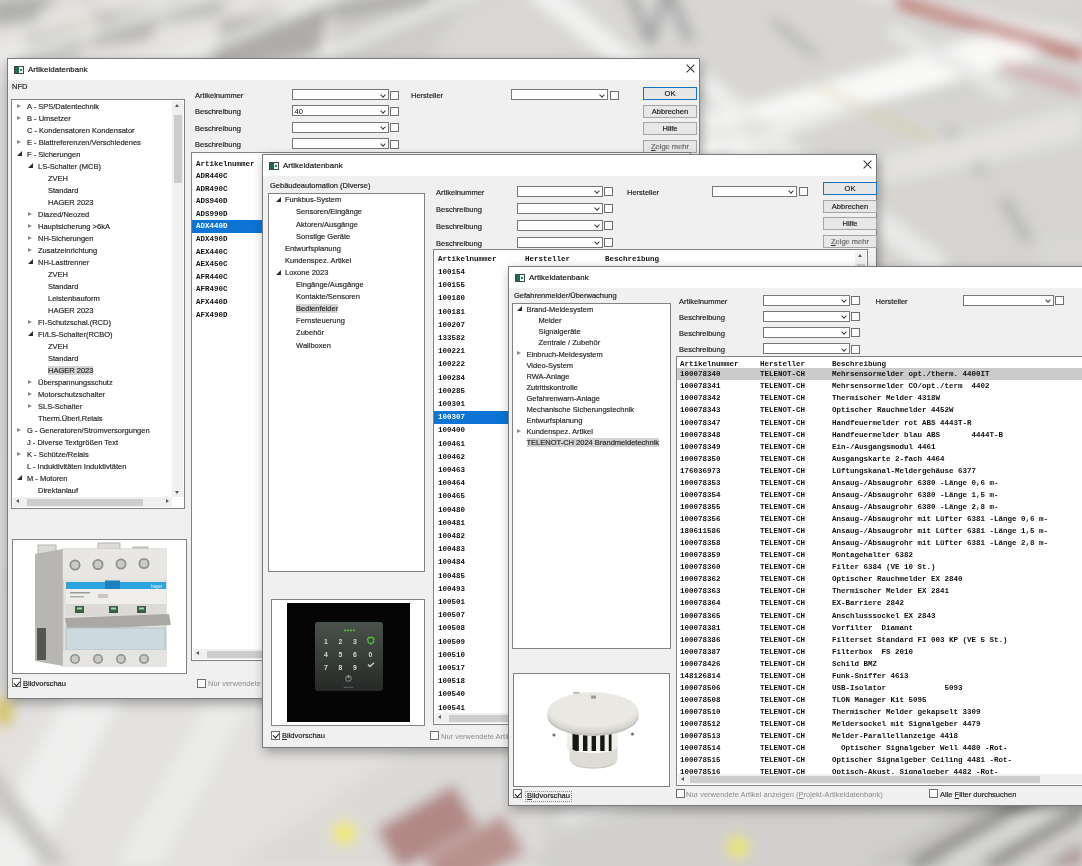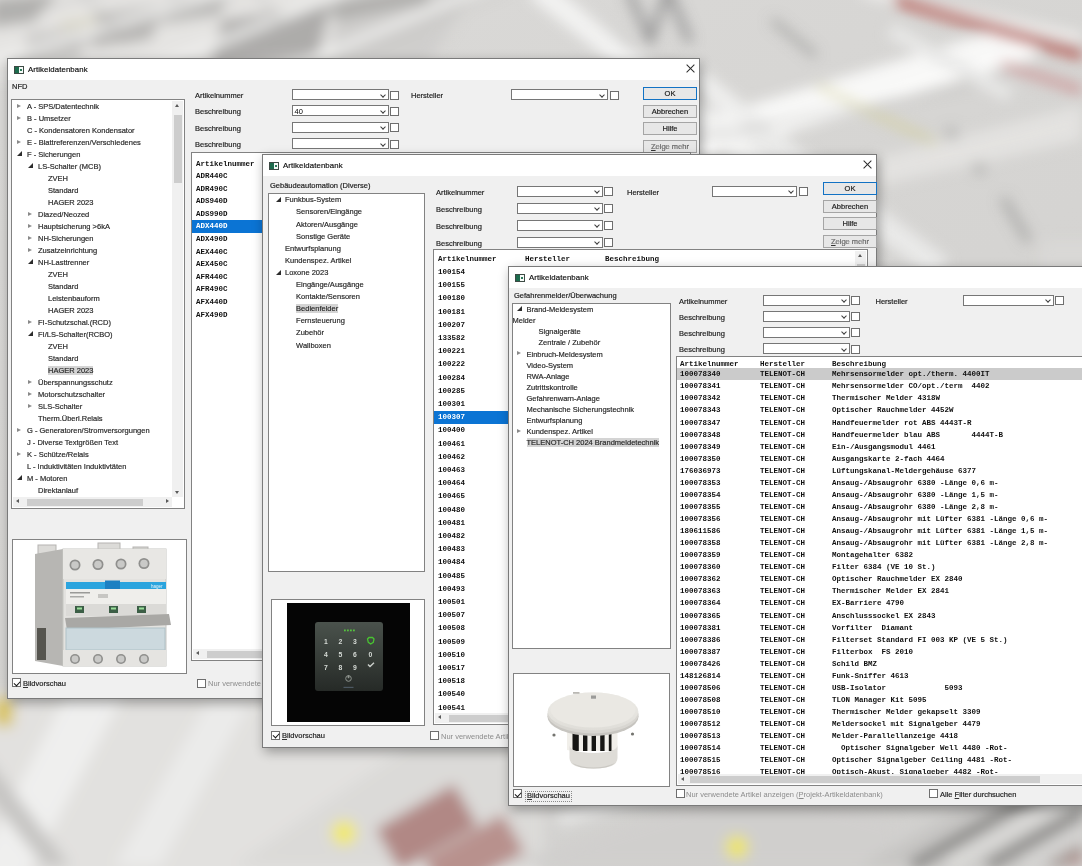--- a/index.html
+++ b/index.html
@@ -409,21 +409,21 @@
     <div class="glbl" style="left:178px;top:577.5px">Nur verwendete Artikel anzeigen (<span class="u">P</span>rojekt-Artikeldatenbank)</div>
   </div>
 <div class="win" style="left:508px;top:266px;width:648px;height:540px">
     <div class="tb">
       <span class="ic"></span>
       <span class="ti">Artikeldatenbank</span>
     </div>
     <div class="lbl" style="left:5px;top:25px">Gefahrenmelder/Überwachung</div>
     <div class="box" style="left:2.5px;top:36px;width:159.5px;height:346px;overflow:hidden">
       <div class="tr" style="position:absolute;left:0;right:0;top:0.15px;height:11.1px;line-height:11.1px"><i class="a_e" style="left:4px;top:2.35px"></i><span style="margin-left:14px">Brand-Meldesystem</span></div>
-      <div class="tr" style="position:absolute;left:0;right:0;top:11.25px;height:11.1px;line-height:11.1px"><span style="">Melder</span></div>
+      <div class="tr" style="position:absolute;left:0;right:0;top:11.25px;height:11.1px;line-height:11.1px"><span style="margin-left:26px">Melder</span></div>
       <div class="tr" style="position:absolute;left:0;right:0;top:22.35px;height:11.1px;line-height:11.1px"><span style="margin-left:26px">Signalgeräte</span></div>
       <div class="tr" style="position:absolute;left:0;right:0;top:33.45px;height:11.1px;line-height:11.1px"><span style="margin-left:26px">Zentrale / Zubehör</span></div>
       <div class="tr" style="position:absolute;left:0;right:0;top:44.55px;height:11.1px;line-height:11.1px"><i class="a_c" style="left:4px;top:2.75px"></i><span style="margin-left:14px">Einbruch-Meldesystem</span></div>
       <div class="tr" style="position:absolute;left:0;right:0;top:55.65px;height:11.1px;line-height:11.1px"><span style="margin-left:14px">Video-System</span></div>
       <div class="tr" style="position:absolute;left:0;right:0;top:66.75px;height:11.1px;line-height:11.1px"><span style="margin-left:14px">RWA-Anlage</span></div>
       <div class="tr" style="position:absolute;left:0;right:0;top:77.85px;height:11.1px;line-height:11.1px"><span style="margin-left:14px">Zutrittskontrolle</span></div>
       <div class="tr" style="position:absolute;left:0;right:0;top:88.95px;height:11.1px;line-height:11.1px"><span style="margin-left:14px">Gefahrenwarn-Anlage</span></div>
       <div class="tr" style="position:absolute;left:0;right:0;top:100.05px;height:11.1px;line-height:11.1px"><span style="margin-left:14px">Mechanische Sicherungstechnik</span></div>
       <div class="tr" style="position:absolute;left:0;right:0;top:111.15px;height:11.1px;line-height:11.1px"><span style="margin-left:14px">Entwurfsplanung</span></div>
       <div class="tr" style="position:absolute;left:0;right:0;top:122.25px;height:11.1px;line-height:11.1px"><i class="a_c" style="left:4px;top:2.75px"></i><span style="margin-left:14px">Kundenspez. Artikel</span></div>
@@ -468,21 +468,21 @@
       <div class="mr" style="top:119.84px;height:12.06px;line-height:12.06px"><span style="left:3px;top:auto">100078353</span><span style="left:83px;top:auto">TELENOT-CH</span><span style="left:155px;top:auto">Ansaug-/Absaugrohr 6380 -Länge 0,6 m-</span></div>
       <div class="mr" style="top:131.90px;height:12.06px;line-height:12.06px"><span style="left:3px;top:auto">100078354</span><span style="left:83px;top:auto">TELENOT-CH</span><span style="left:155px;top:auto">Ansaug-/Absaugrohr 6380 -Länge 1,5 m-</span></div>
       <div class="mr" style="top:143.96px;height:12.06px;line-height:12.06px"><span style="left:3px;top:auto">100078355</span><span style="left:83px;top:auto">TELENOT-CH</span><span style="left:155px;top:auto">Ansaug-/Absaugrohr 6380 -Länge 2,8 m-</span></div>
       <div class="mr" style="top:156.02px;height:12.06px;line-height:12.06px"><span style="left:3px;top:auto">100078356</span><span style="left:83px;top:auto">TELENOT-CH</span><span style="left:155px;top:auto">Ansaug-/Absaugrohr mit Lüfter 6381 -Länge 0,6 m-</span></div>
       <div class="mr" style="top:168.08px;height:12.06px;line-height:12.06px"><span style="left:3px;top:auto">180611586</span><span style="left:83px;top:auto">TELENOT-CH</span><span style="left:155px;top:auto">Ansaug-/Absaugrohr mit Lüfter 6381 -Länge 1,5 m-</span></div>
       <div class="mr" style="top:180.14px;height:12.06px;line-height:12.06px"><span style="left:3px;top:auto">100078358</span><span style="left:83px;top:auto">TELENOT-CH</span><span style="left:155px;top:auto">Ansaug-/Absaugrohr mit Lüfter 6381 -Länge 2,8 m-</span></div>
       <div class="mr" style="top:192.20px;height:12.06px;line-height:12.06px"><span style="left:3px;top:auto">100078359</span><span style="left:83px;top:auto">TELENOT-CH</span><span style="left:155px;top:auto">Montagehalter 6382</span></div>
       <div class="mr" style="top:204.26px;height:12.06px;line-height:12.06px"><span style="left:3px;top:auto">100078360</span><span style="left:83px;top:auto">TELENOT-CH</span><span style="left:155px;top:auto">Filter 6384 (VE 10 St.)</span></div>
       <div class="mr" style="top:216.32px;height:12.06px;line-height:12.06px"><span style="left:3px;top:auto">100078362</span><span style="left:83px;top:auto">TELENOT-CH</span><span style="left:155px;top:auto">Optischer Rauchmelder EX 2840</span></div>
       <div class="mr" style="top:228.38px;height:12.06px;line-height:12.06px"><span style="left:3px;top:auto">100078363</span><span style="left:83px;top:auto">TELENOT-CH</span><span style="left:155px;top:auto">Thermischer Melder EX 2841</span></div>
-      <div class="mr" style="top:240.44px;height:12.06px;line-height:12.06px"><span style="left:3px;top:auto">100078364</span><span style="left:83px;top:auto">TELENOT-CH</span><span style="left:155px;top:auto">EX-Barriere 4790</span></div>
+      <div class="mr" style="top:240.44px;height:12.06px;line-height:12.06px"><span style="left:3px;top:auto">100078364</span><span style="left:83px;top:auto">TELENOT-CH</span><span style="left:155px;top:auto">EX-Barriere 2842</span></div>
       <div class="mr" style="top:252.50px;height:12.06px;line-height:12.06px"><span style="left:3px;top:auto">100078365</span><span style="left:83px;top:auto">TELENOT-CH</span><span style="left:155px;top:auto">Anschlusssockel EX 2843</span></div>
       <div class="mr" style="top:264.56px;height:12.06px;line-height:12.06px"><span style="left:3px;top:auto">100078381</span><span style="left:83px;top:auto">TELENOT-CH</span><span style="left:155px;top:auto">Vorfilter  Diamant</span></div>
       <div class="mr" style="top:276.62px;height:12.06px;line-height:12.06px"><span style="left:3px;top:auto">100078386</span><span style="left:83px;top:auto">TELENOT-CH</span><span style="left:155px;top:auto">Filterset Standard FI 003 KP (VE 5 St.)</span></div>
       <div class="mr" style="top:288.68px;height:12.06px;line-height:12.06px"><span style="left:3px;top:auto">100078387</span><span style="left:83px;top:auto">TELENOT-CH</span><span style="left:155px;top:auto">Filterbox  FS 2010</span></div>
       <div class="mr" style="top:300.74px;height:12.06px;line-height:12.06px"><span style="left:3px;top:auto">100078426</span><span style="left:83px;top:auto">TELENOT-CH</span><span style="left:155px;top:auto">Schild BMZ</span></div>
       <div class="mr" style="top:312.80px;height:12.06px;line-height:12.06px"><span style="left:3px;top:auto">148126814</span><span style="left:83px;top:auto">TELENOT-CH</span><span style="left:155px;top:auto">Funk-Sniffer 4613</span></div>
       <div class="mr" style="top:324.86px;height:12.06px;line-height:12.06px"><span style="left:3px;top:auto">100078506</span><span style="left:83px;top:auto">TELENOT-CH</span><span style="left:155px;top:auto">USB-Isolator             5093</span></div>
       <div class="mr" style="top:336.92px;height:12.06px;line-height:12.06px"><span style="left:3px;top:auto">100078508</span><span style="left:83px;top:auto">TELENOT-CH</span><span style="left:155px;top:auto">TLON Manager Kit 5095</span></div>
       <div class="mr" style="top:348.98px;height:12.06px;line-height:12.06px"><span style="left:3px;top:auto">100078510</span><span style="left:83px;top:auto">TELENOT-CH</span><span style="left:155px;top:auto">Thermischer Melder gekapselt 3309</span></div>
       <div class="mr" style="top:361.04px;height:12.06px;line-height:12.06px"><span style="left:3px;top:auto">100078512</span><span style="left:83px;top:auto">TELENOT-CH</span><span style="left:155px;top:auto">Meldersockel mit Signalgeber 4479</span></div>

